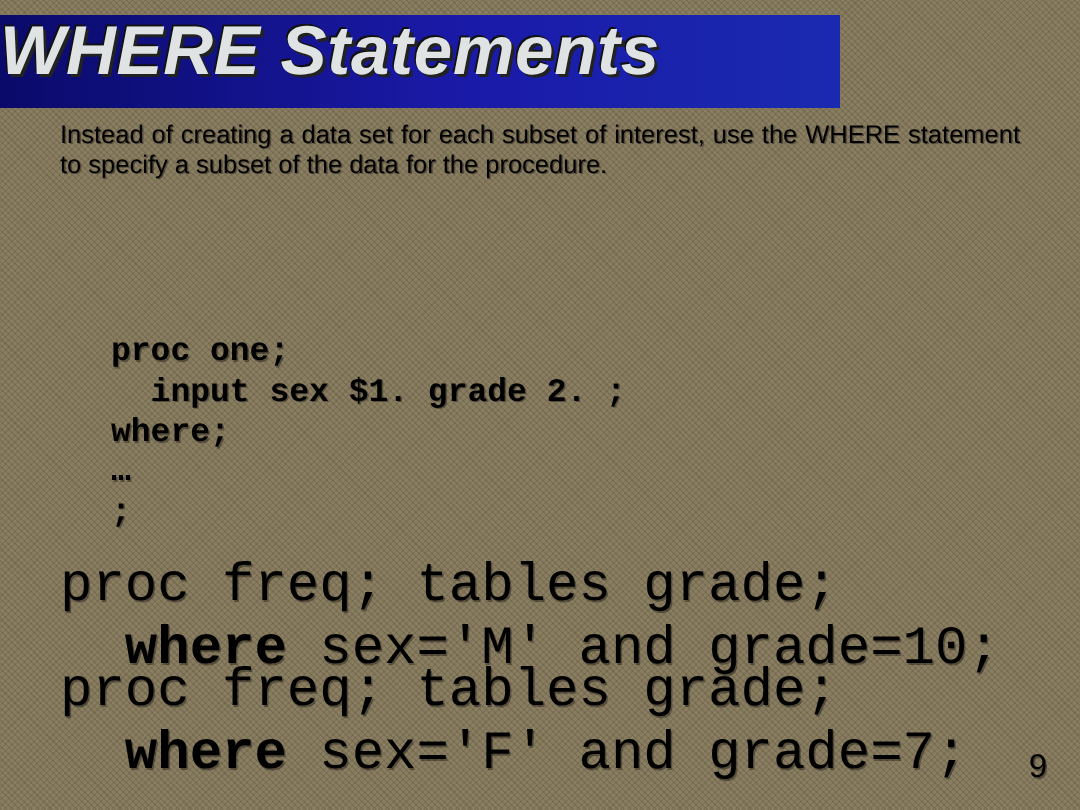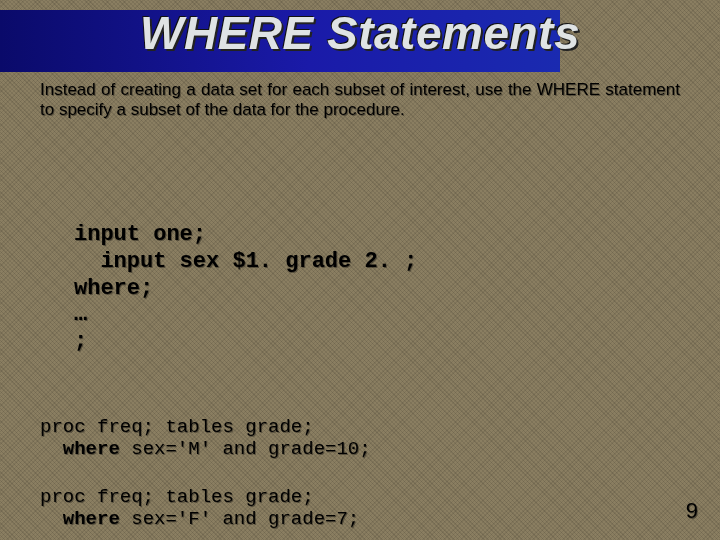--- a/index.html
+++ b/index.html
@@ -27,21 +27,20 @@
     width: 560px;
     height: 62px;
     background: linear-gradient(to right, #0a0a6a 0%, #1a1aa8 55%, #1a2ab0 100%);
     z-index: 0;
   }
   .title {
     position: absolute;
     top: 6px;
     left: 0;
     width: 720px;
-    text-align: center;
     font-family: Arial, Helvetica, sans-serif;
     font-style: italic;
     font-weight: 900;
     font-size: 46px;
     color: #dfe3e4;
     text-shadow: 2px 2px 0 #222, -1px -1px 0 #111;
     letter-spacing: 0.5px;
     z-index: 1;
   }
   .paragraph {
@@ -63,25 +62,24 @@
     font-weight: bold;
     font-size: 22px;
     line-height: 1.22;
     white-space: pre;
     text-shadow: 1px 1px 0 rgba(0,0,0,0.35);
   }
   .code-big {
     position: absolute;
     left: 40px;
     font-family: "Courier New", Courier, monospace;
-    font-size: 19px;
+    font-size: 36px;
     line-height: 1.18;
     white-space: pre;
     text-shadow: 1px 1px 0 rgba(0,0,0,0.35);
-    margin-top: 46px;
   }
   #cb1 { top: 370px; }
   #cb2 { top: 440px; }
   .b { font-weight: bold; }
   .page-num {
     position: absolute;
     right: 22px;
     bottom: 16px;
     font-size: 22px;
     text-shadow: 1px 1px 0 rgba(0,0,0,0.35);
@@ -90,21 +88,21 @@
 </head>
 <body>
 
 <div class="slide">
 
   <div class="title-band"></div>
   <div class="title">WHERE Statements</div>
 
   <div class="paragraph">Instead of creating a data set for each subset of interest, use the WHERE statement to specify a subset of the data for the procedure.</div>
 
-  <div class="code-small"><span>input one;</span>
+  <div class="code-small"><span>proc one;</span>
 <span>  input sex $1. grade 2. ;</span>
 <span>where;</span>
 <span>…</span>
 <span>;</span></div>
 
   <div class="code-big" id="cb1"><span>proc freq; tables grade;</span>
 <span>  </span><span class="b">where</span><span> sex='M' and grade=10;</span></div>
 
   <div class="code-big" id="cb2"><span>proc freq; tables grade;</span>
 <span>  </span><span class="b">where</span><span> sex='F' and grade=7;</span></div>

